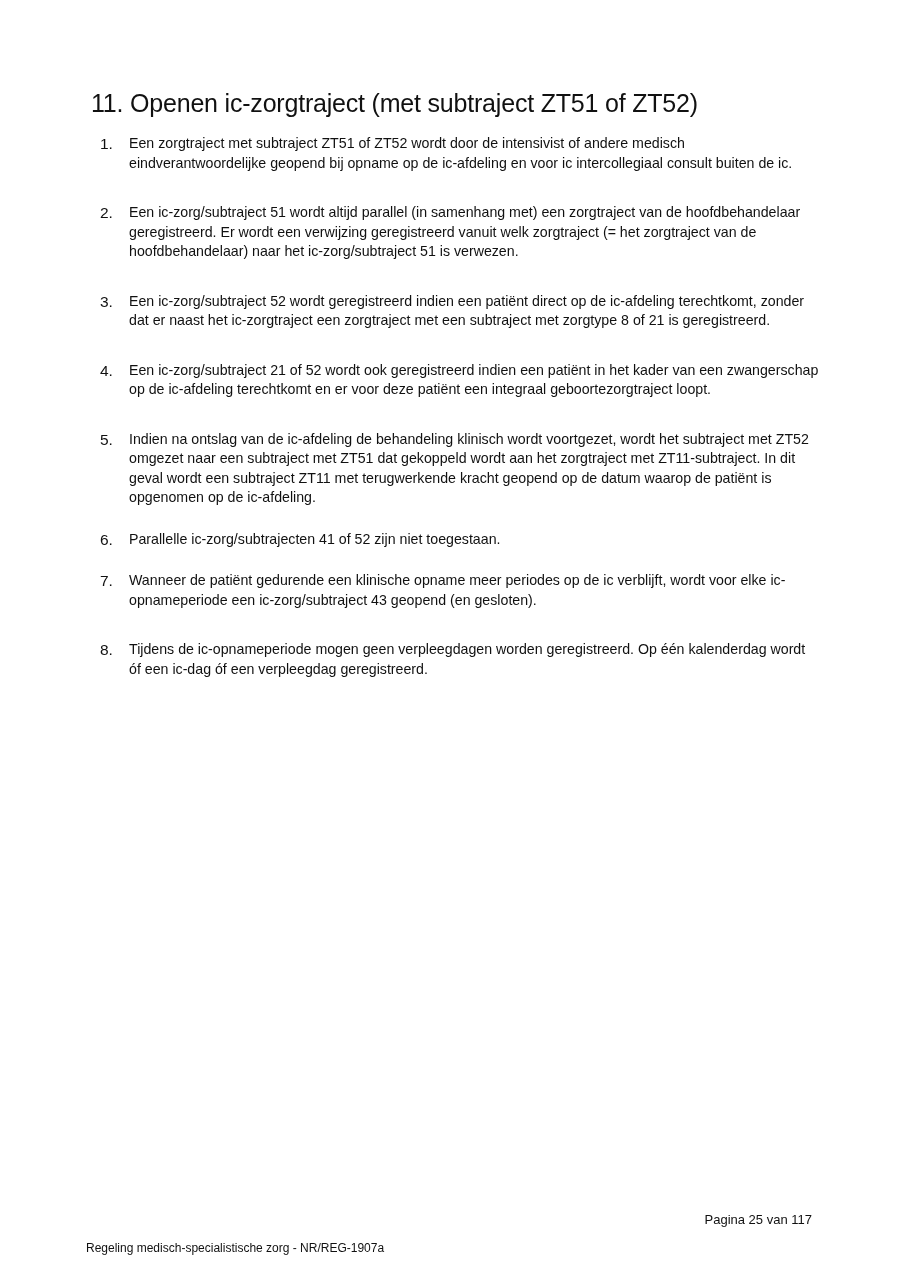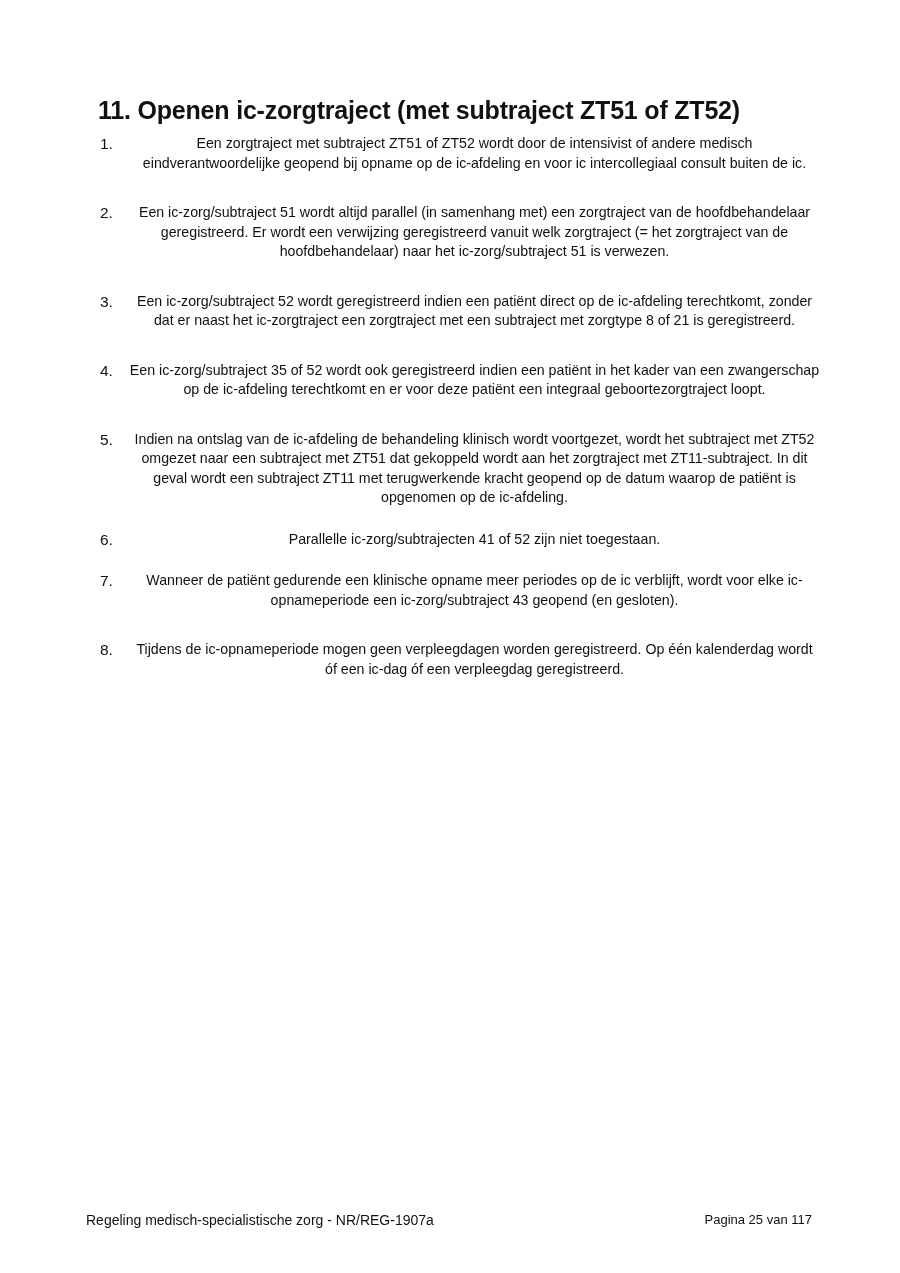--- a/index.html
+++ b/index.html
@@ -1,22 +1,22 @@
 <!DOCTYPE html>
 <html><head>
 <meta charset="utf-8">
 <style>
   html, body { margin:0; padding:0; background:#fff; }
   body { width:900px; height:1273px; position:relative; font-family:"Liberation Sans", sans-serif; color:#111; overflow:hidden; }
-  .title { position:absolute; left:86px; top:84px; font-size:25px; font-weight:bold; letter-spacing:-0.2px; margin:12px; color:#111; }
+  .title { position:absolute; left:86px; top:84px; font-size:25px; font-weight:normal; letter-spacing:-0.2px; margin:5px; color:#111; }
   .list { position:absolute; left:100px; top:134px; width:720px; margin:0; padding:0; list-style:none; }
   .item { display:flex; font-size:14.2px; line-height:19.5px; }
   .num { width:29px; flex:none; font-size:15.5px; }
-  .text { flex:1;text-align:center; }
-  .footer-left { position:absolute; left:86px; top:1212px; font-size:14px; }
+  .text { flex:1; }
+  .footer-left { position:absolute; left:86px; top:1241px; font-size:12px; }
   .footer-right { position:absolute; right:88px; top:1212px; font-size:13px; }
 </style>
 </head>
 <body>
 
 <h1 class="title">11. Openen ic-zorgtraject (met subtraject ZT51 of ZT52)</h1>
 
 <ol class="list">
   <li class="item" style="margin-bottom:30px">
       <span class="num">1.</span>
@@ -25,21 +25,21 @@
   <li class="item" style="margin-bottom:30px">
       <span class="num">2.</span>
       <span class="text">Een ic-zorg/subtraject 51 wordt altijd parallel (in samenhang met) een zorgtraject van de hoofdbehandelaar geregistreerd. Er wordt een verwijzing geregistreerd vanuit welk zorgtraject (= het zorgtraject van de hoofdbehandelaar) naar het ic-zorg/subtraject 51 is verwezen.</span>
     </li>
   <li class="item" style="margin-bottom:30px">
       <span class="num">3.</span>
       <span class="text">Een ic-zorg/subtraject 52 wordt geregistreerd indien een patiënt direct op de ic-afdeling terechtkomt, zonder dat er naast het ic-zorgtraject een zorgtraject met een subtraject met zorgtype 8 of 21 is geregistreerd.</span>
     </li>
   <li class="item" style="margin-bottom:30px">
       <span class="num">4.</span>
-      <span class="text">Een ic-zorg/subtraject 35 of 52 wordt ook geregistreerd indien een patiënt in het kader van een zwangerschap op de ic-afdeling terechtkomt en er voor deze patiënt een integraal geboortezorgtraject loopt.</span>
+      <span class="text">Een ic-zorg/subtraject 21 of 52 wordt ook geregistreerd indien een patiënt in het kader van een zwangerschap op de ic-afdeling terechtkomt en er voor deze patiënt een integraal geboortezorgtraject loopt.</span>
     </li>
   <li class="item" style="margin-bottom:22px">
       <span class="num">5.</span>
       <span class="text">Indien na ontslag van de ic-afdeling de behandeling klinisch wordt voortgezet, wordt het subtraject met ZT52 omgezet naar een subtraject met ZT51 dat gekoppeld wordt aan het zorgtraject met ZT11-subtraject. In dit geval wordt een subtraject ZT11 met terugwerkende kracht geopend op de datum waarop de patiënt is opgenomen op de ic-afdeling.</span>
     </li>
   <li class="item" style="margin-bottom:22px">
       <span class="num">6.</span>
       <span class="text">Parallelle ic-zorg/subtrajecten 41 of 52 zijn niet toegestaan.</span>
     </li>
   <li class="item" style="margin-bottom:30px">

